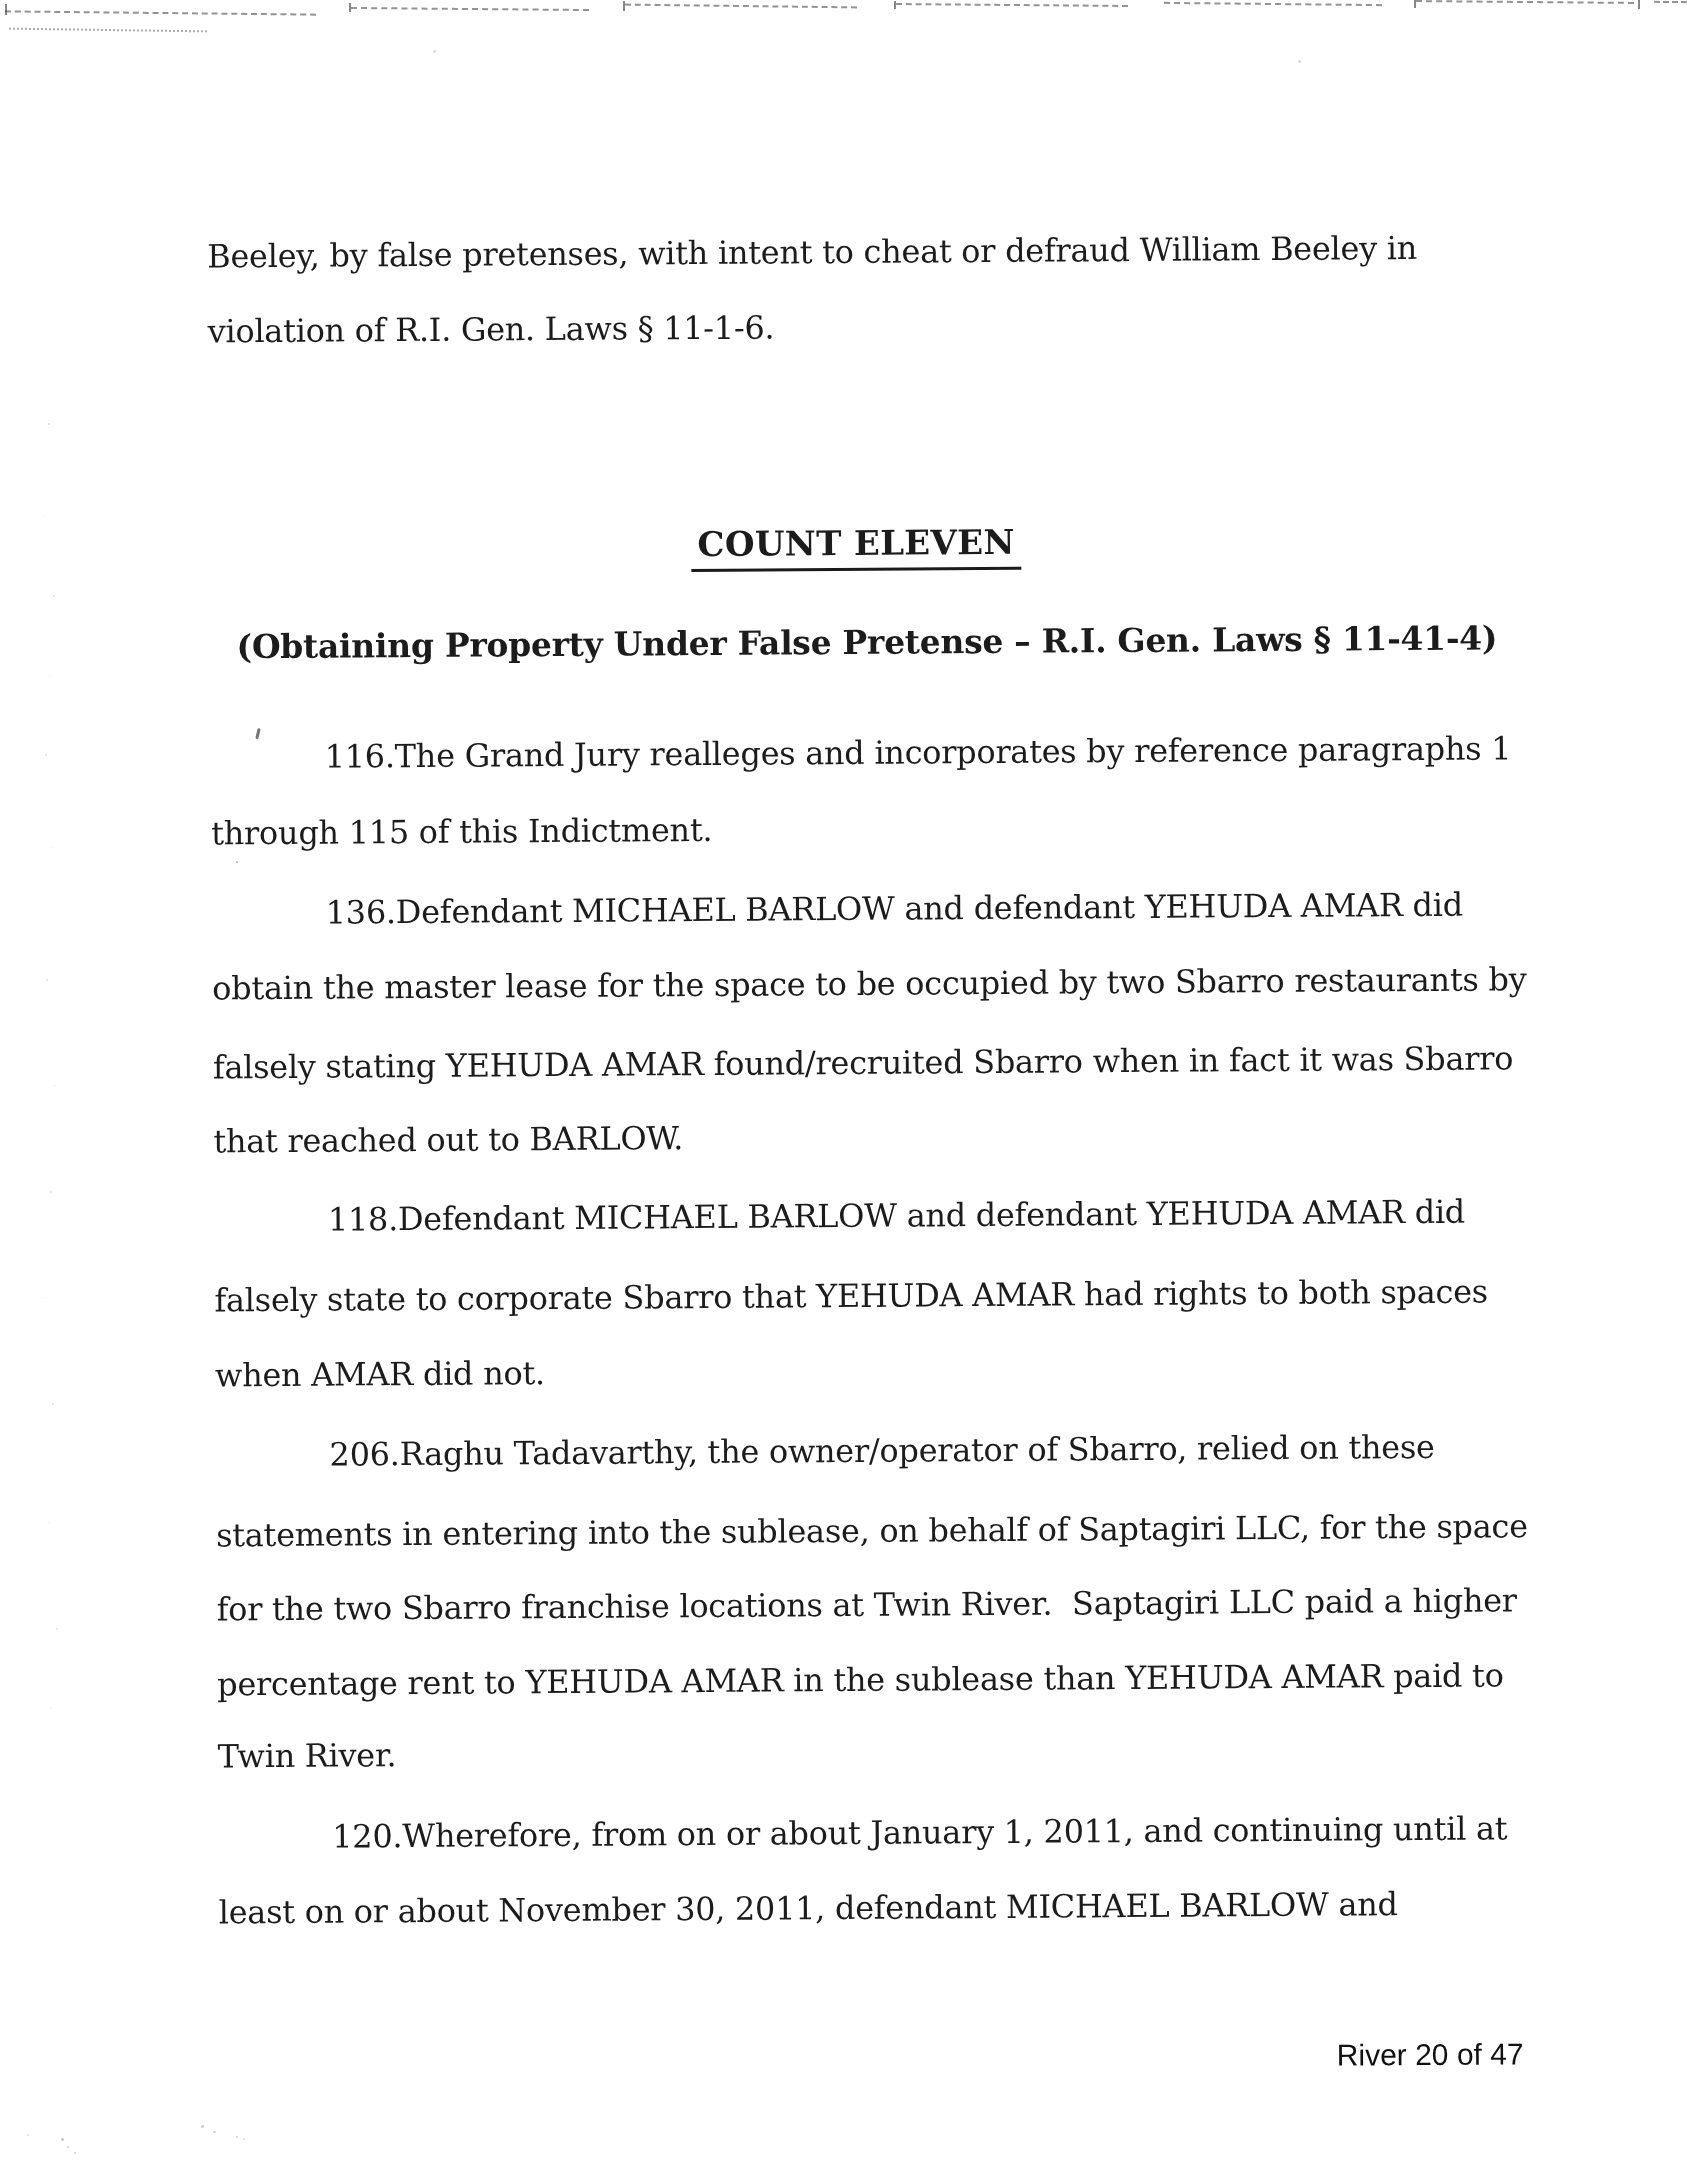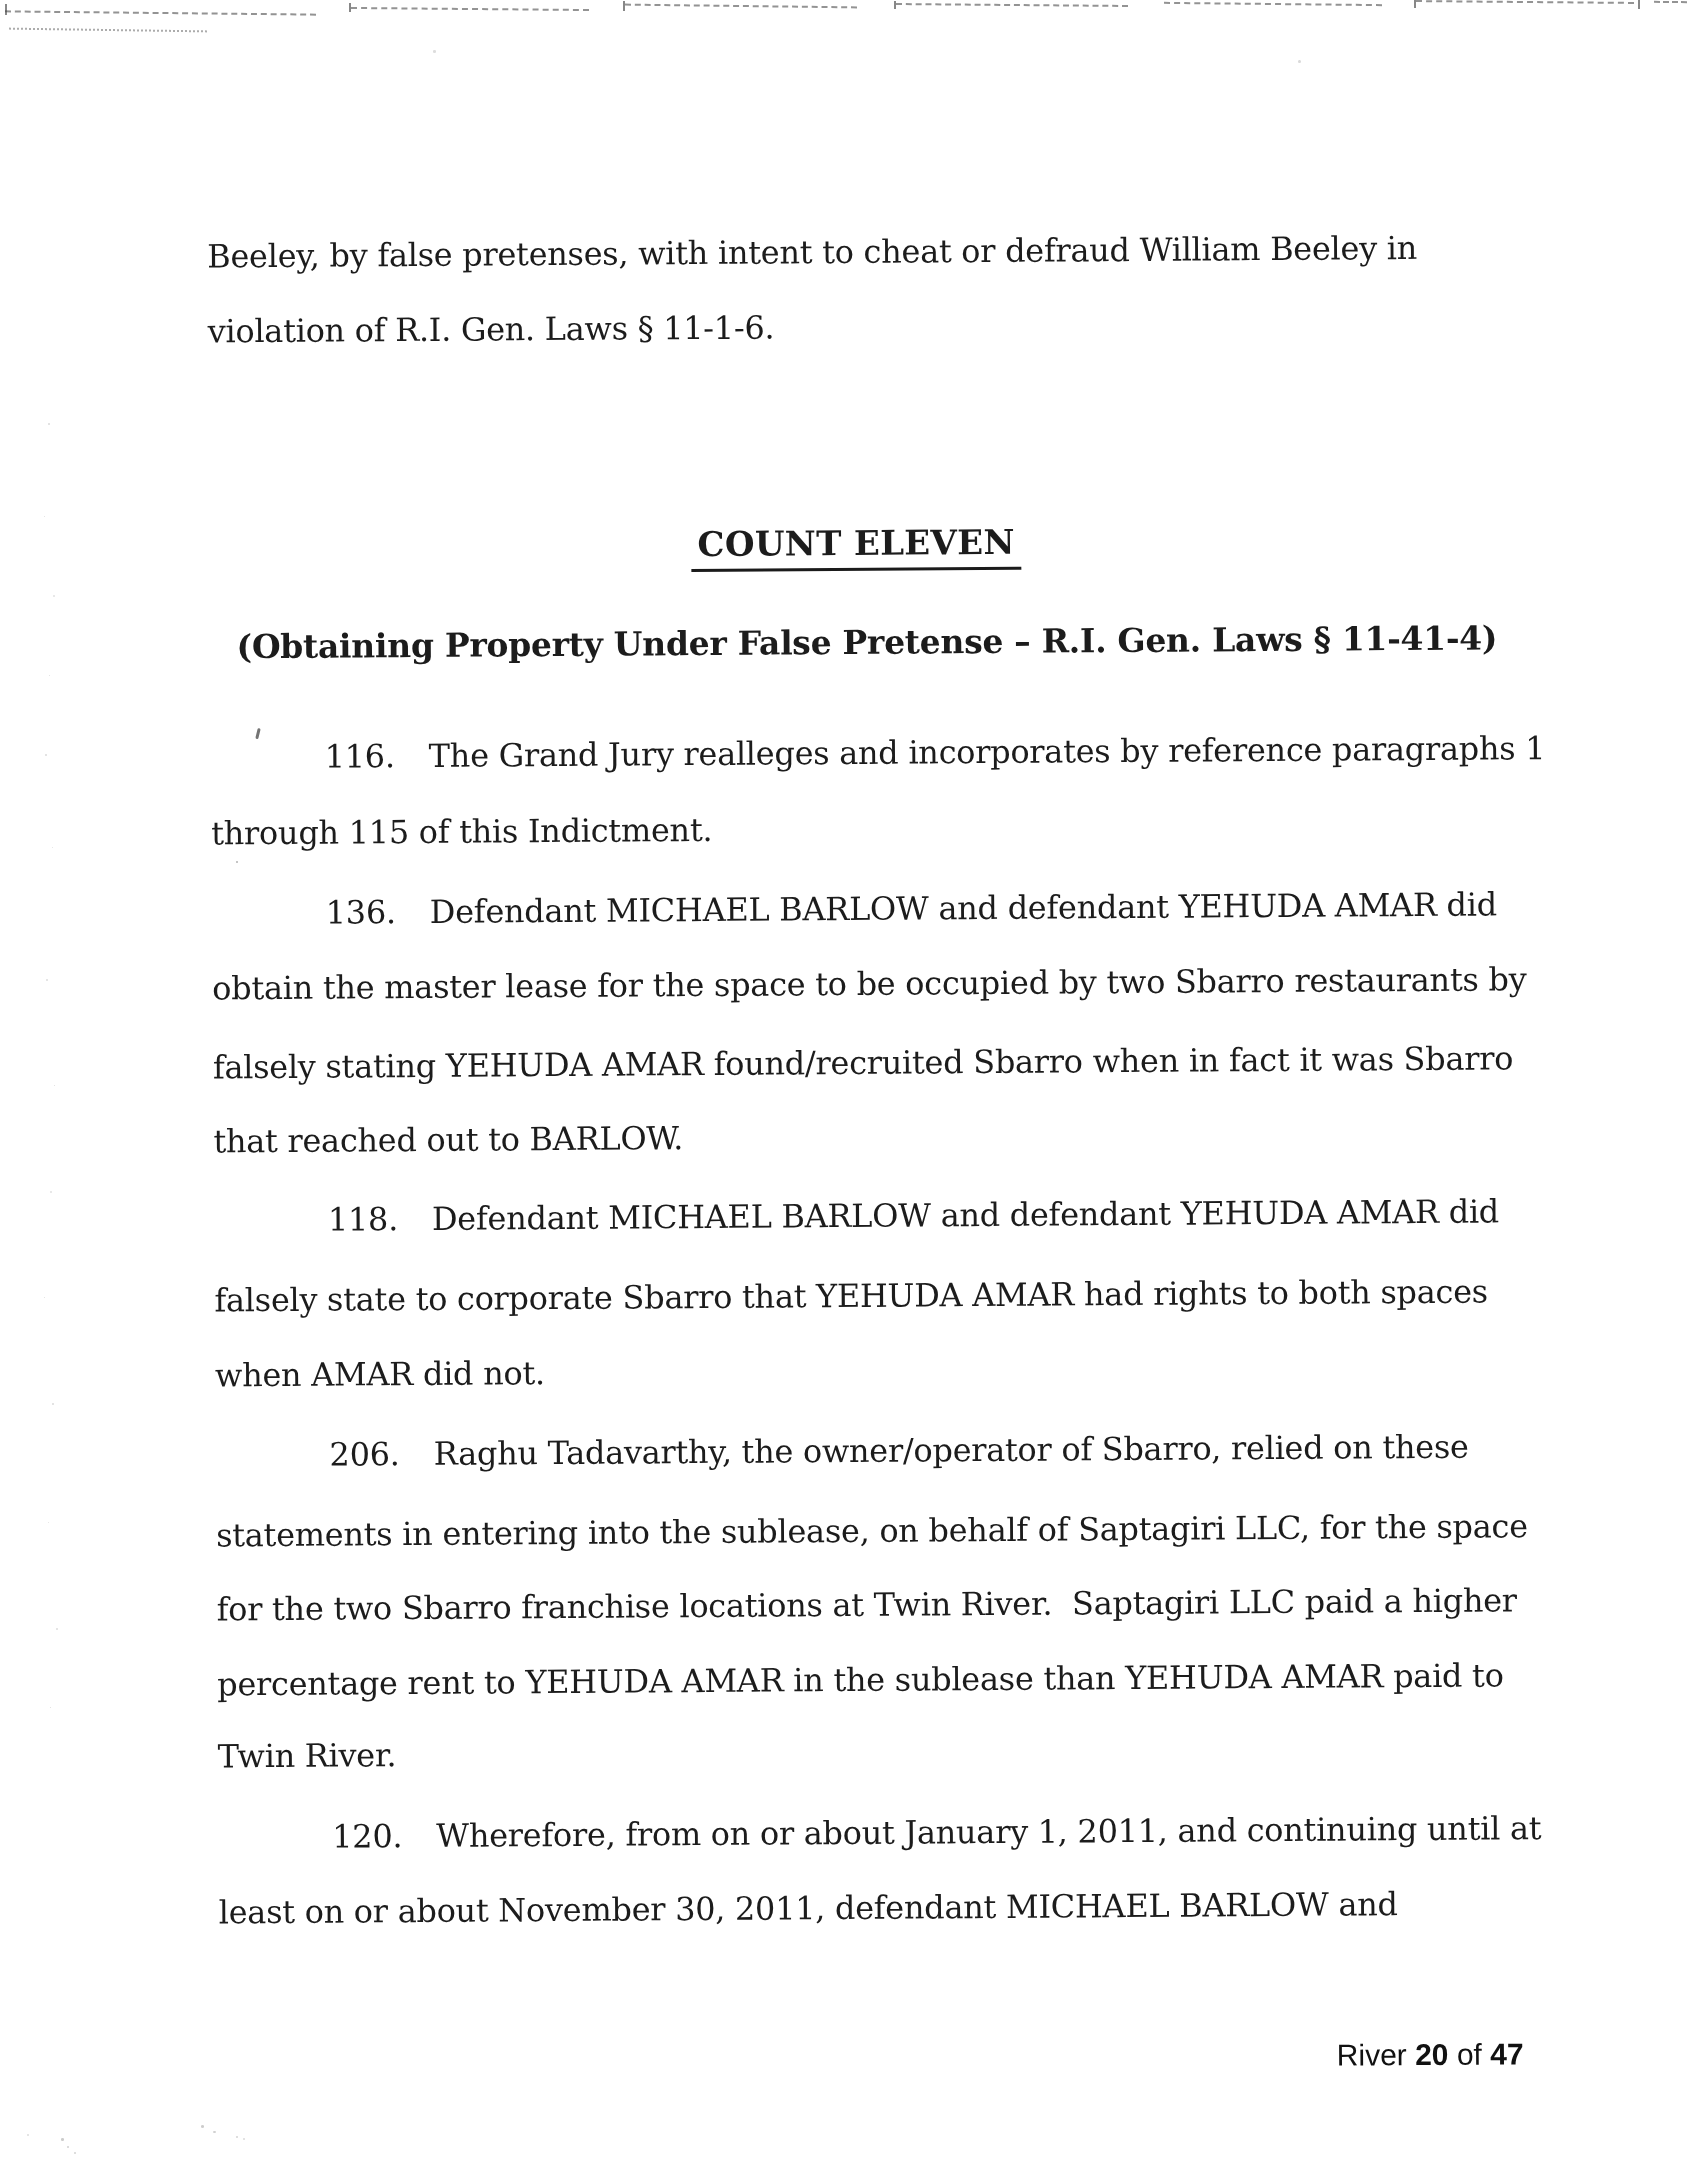--- a/index.html
+++ b/index.html
@@ -20,21 +20,21 @@
     transform-origin: 844px 1092px;
   }
   .line {
     position: absolute;
     white-space: pre;
     font-size: 32px;
     letter-spacing: -0.3px;
     line-height: 1.2;
     color: #1c1c1c;
   }
-  .pnum { margin-right: 34px; }
+  .pnum { }
   .pnum:empty { display: none; margin: 0; }
   .center-row {
     position: absolute;
     left: 0;
     width: 1687px;
     text-align: center;
     white-space: pre;
   }
   .count-heading {
     display: inline-block;
@@ -51,21 +51,21 @@
   }
   .footer {
     position: absolute;
     top: 2042px;
     left: 1330px;
     font-family: "Liberation Sans", "DejaVu Sans", sans-serif;
     font-size: 30px;
     color: #111;
     white-space: pre;
   }
-  .footer .b { font-weight: bold; }
+  .footer .b { font-weight: normal; }
   
   .artifacts { position: absolute; inset: 0; pointer-events: none; }
   .dash-seg {
     position: absolute;
     border-top: 2.6px dashed rgba(75,75,75,0.6);
     height: 0;
   }
   .dot-seg {
     position: absolute;
     border-top: 2px dotted rgba(90,90,90,0.5);

